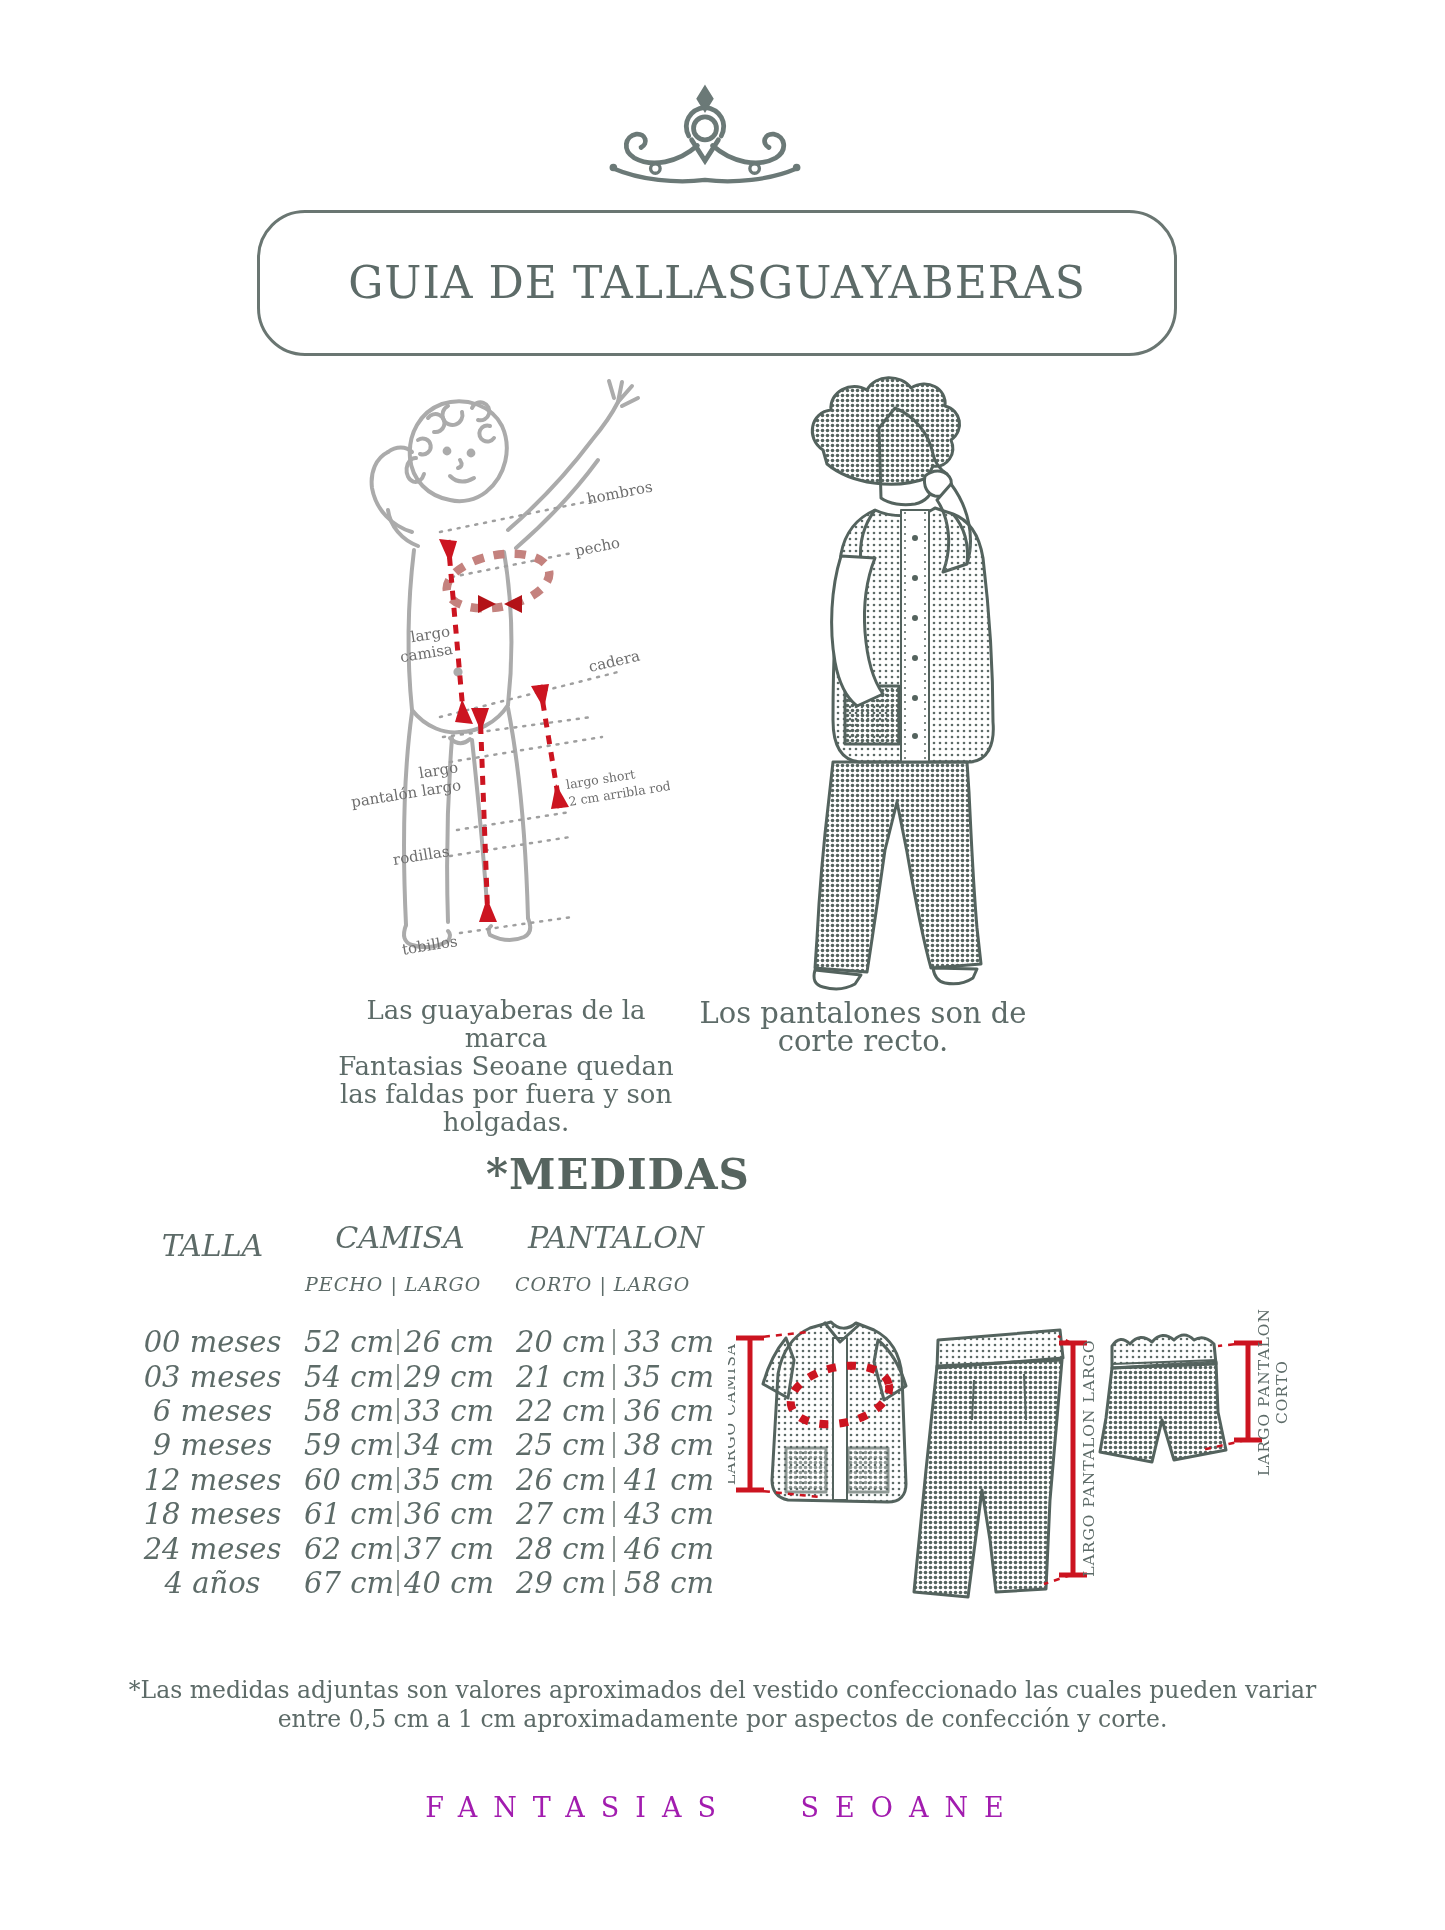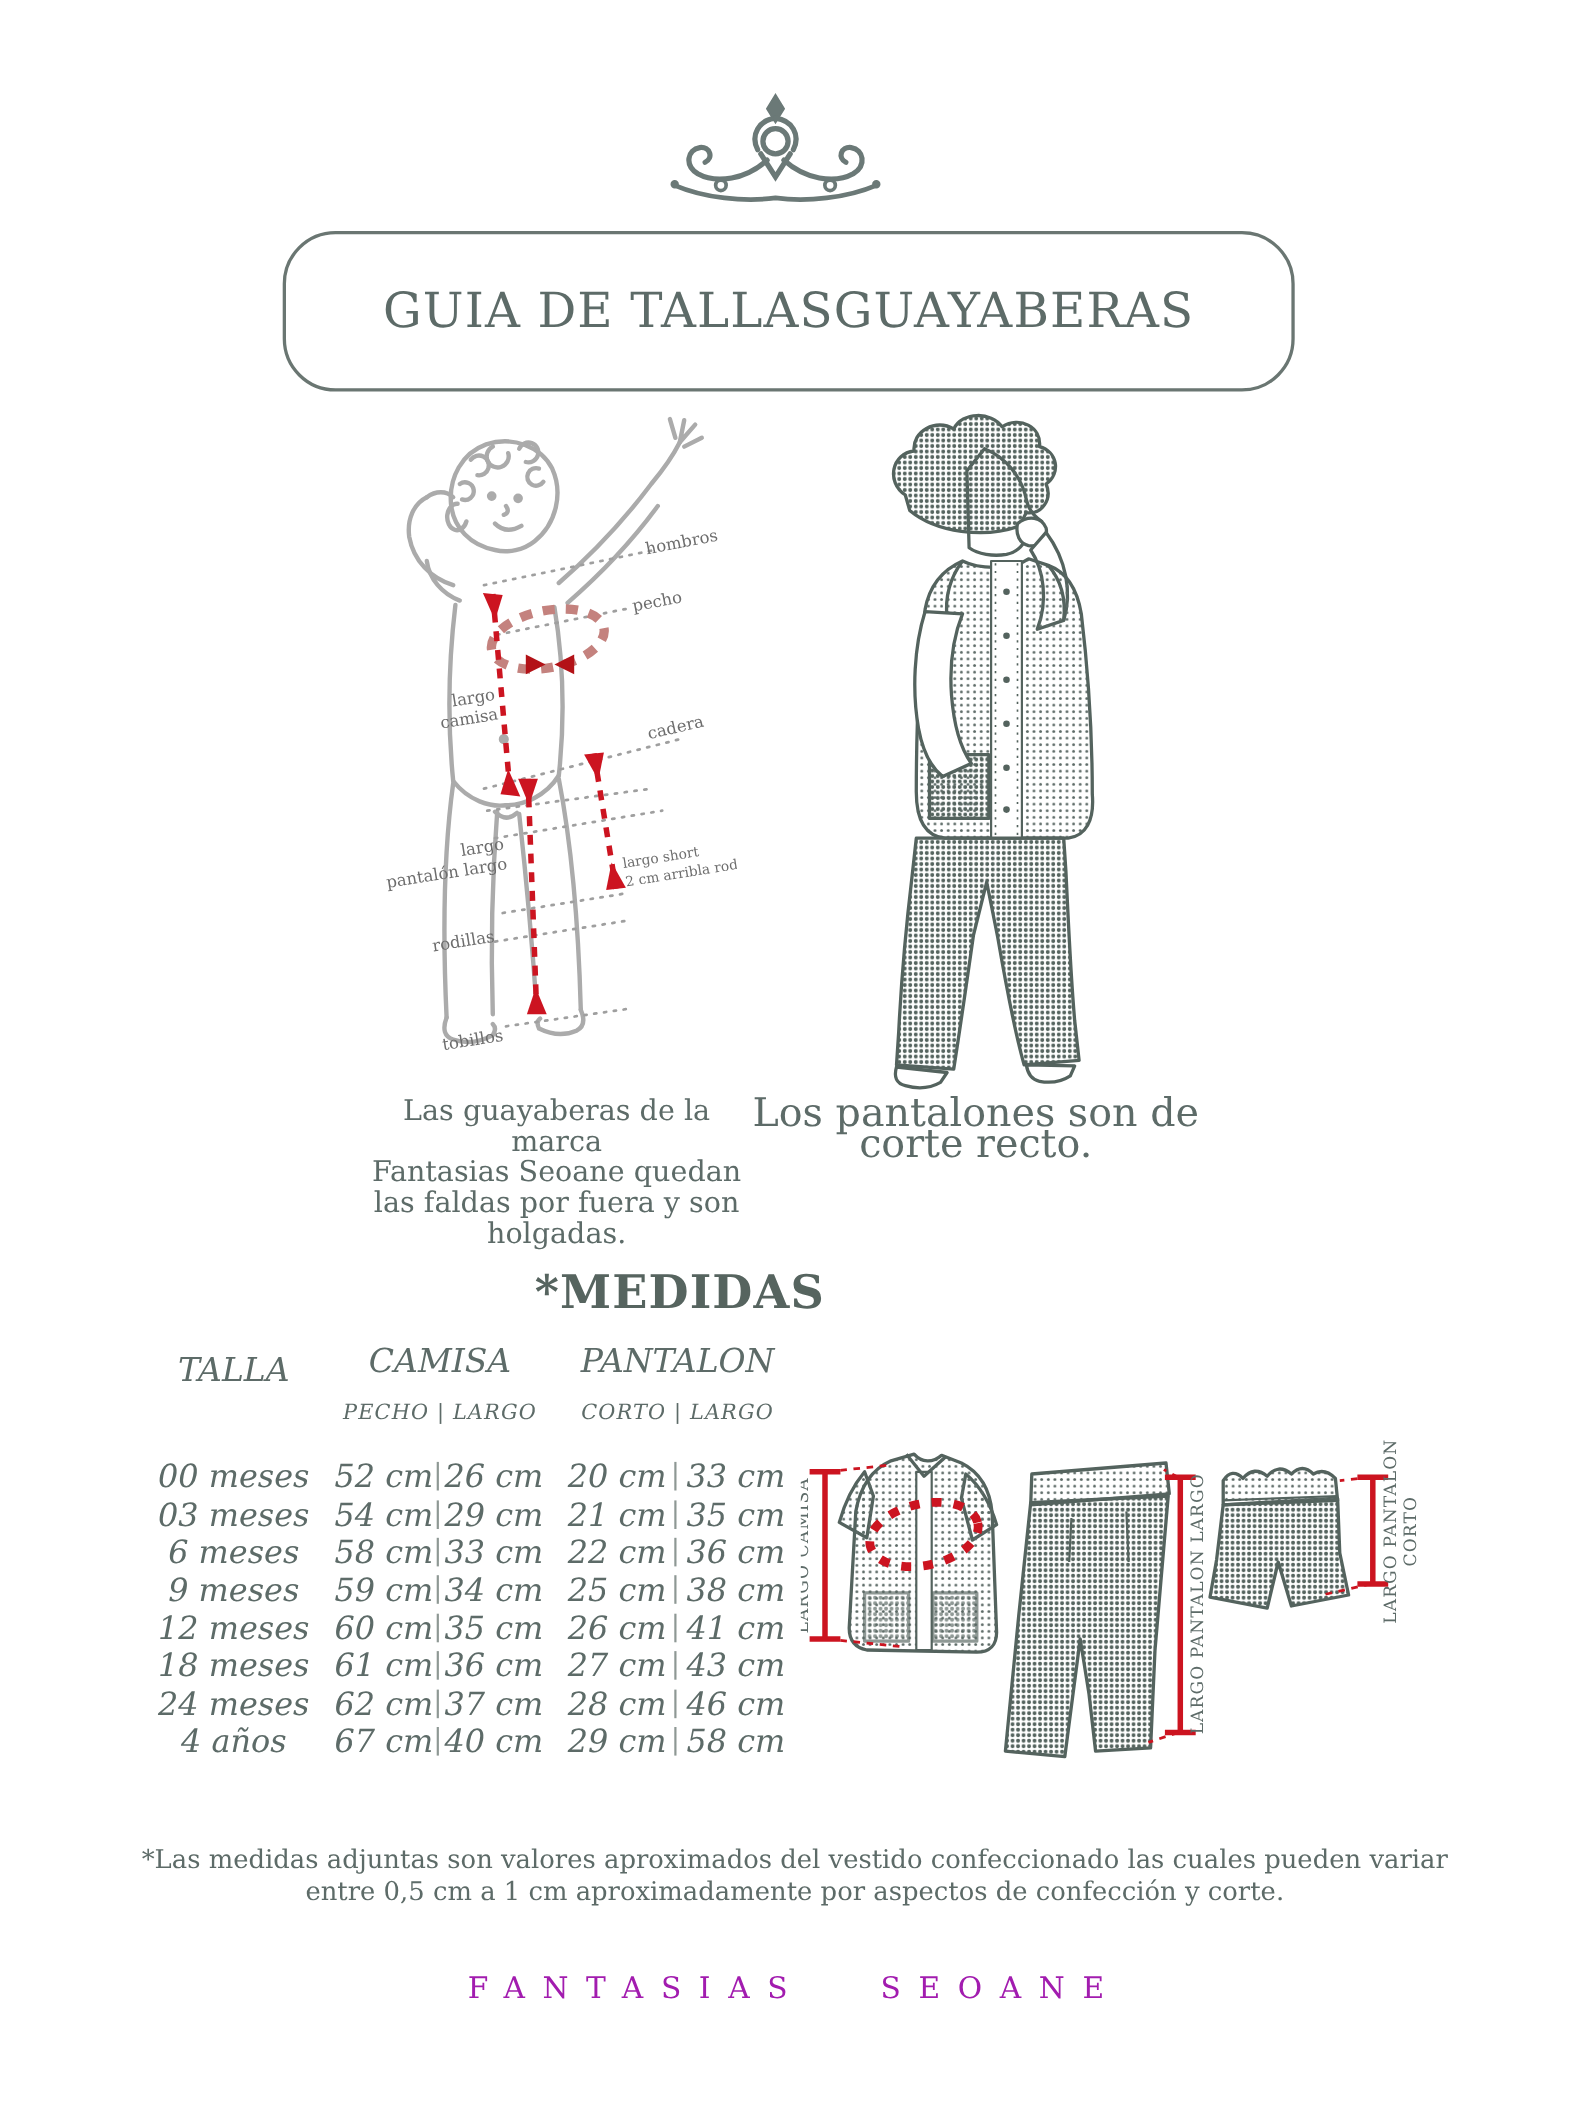--- a/index.html
+++ b/index.html
@@ -8,34 +8,34 @@
   .abs{position:absolute;}
 
   
   .title-box{position:absolute;left:257px;top:210px;width:914px;height:140px;
              border:3px solid #6a7672;border-radius:48px;
              display:flex;flex-direction:row;justify-content:center;align-items:center;}
   .title-line{font-size:44px;line-height:52px;letter-spacing:1px;color:#5d6b68;}
 
   
   .caption-left{left:330px;top:996px;width:352px;text-align:center;font-size:26px;line-height:28px;}
-  .caption-right{left:682px;top:999px;width:410px;text-align:center;font-size:36px;line-height:28px;}
+  .caption-right{left:658px;top:999px;width:410px;text-align:center;font-size:29px;line-height:28px;}
 
   
   .medidas-heading{left:468px;top:1150px;width:300px;text-align:center;
                    font-size:42px;font-weight:bold;letter-spacing:1px;color:#56645f;}
 
   
   .size-table{position:absolute;left:120px;top:1220px;width:600px;}
   .grid{display:grid;grid-template-columns:185px 88px 10px 92px 20px 92px 14px 96px;font-style:italic;}
   .gh{font-size:30px;text-align:center;}
   .gh-talla{grid-column:1;padding-top:8px;}
   .gh-camisa{grid-column:2/5;}
   .gh-pantalon{grid-column:6/9;}
-  .gs{font-size:19px;text-align:center;letter-spacing:1px;padding-top:10px;}
+  .gs{font-size:19px;letter-spacing:1px;padding-top:10px;}
   .gs-camisa{grid-column:2/5;}
   .gs-pantalon{grid-column:6/9;}
   .rows{margin-top:30px;}
   .row{height:34.4px;}
   .cell{font-size:29px;display:flex;align-items:center;justify-content:center;white-space:nowrap;}
   .pipe{width:2px;height:26px;background:#8e9894;margin:auto;}
 
   
   .footnote{left:0;top:1676px;width:1445px;text-align:center;font-size:23.5px;line-height:29px;}
   .brand{left:0;top:1792px;width:1445px;text-align:center;font-size:27px;

